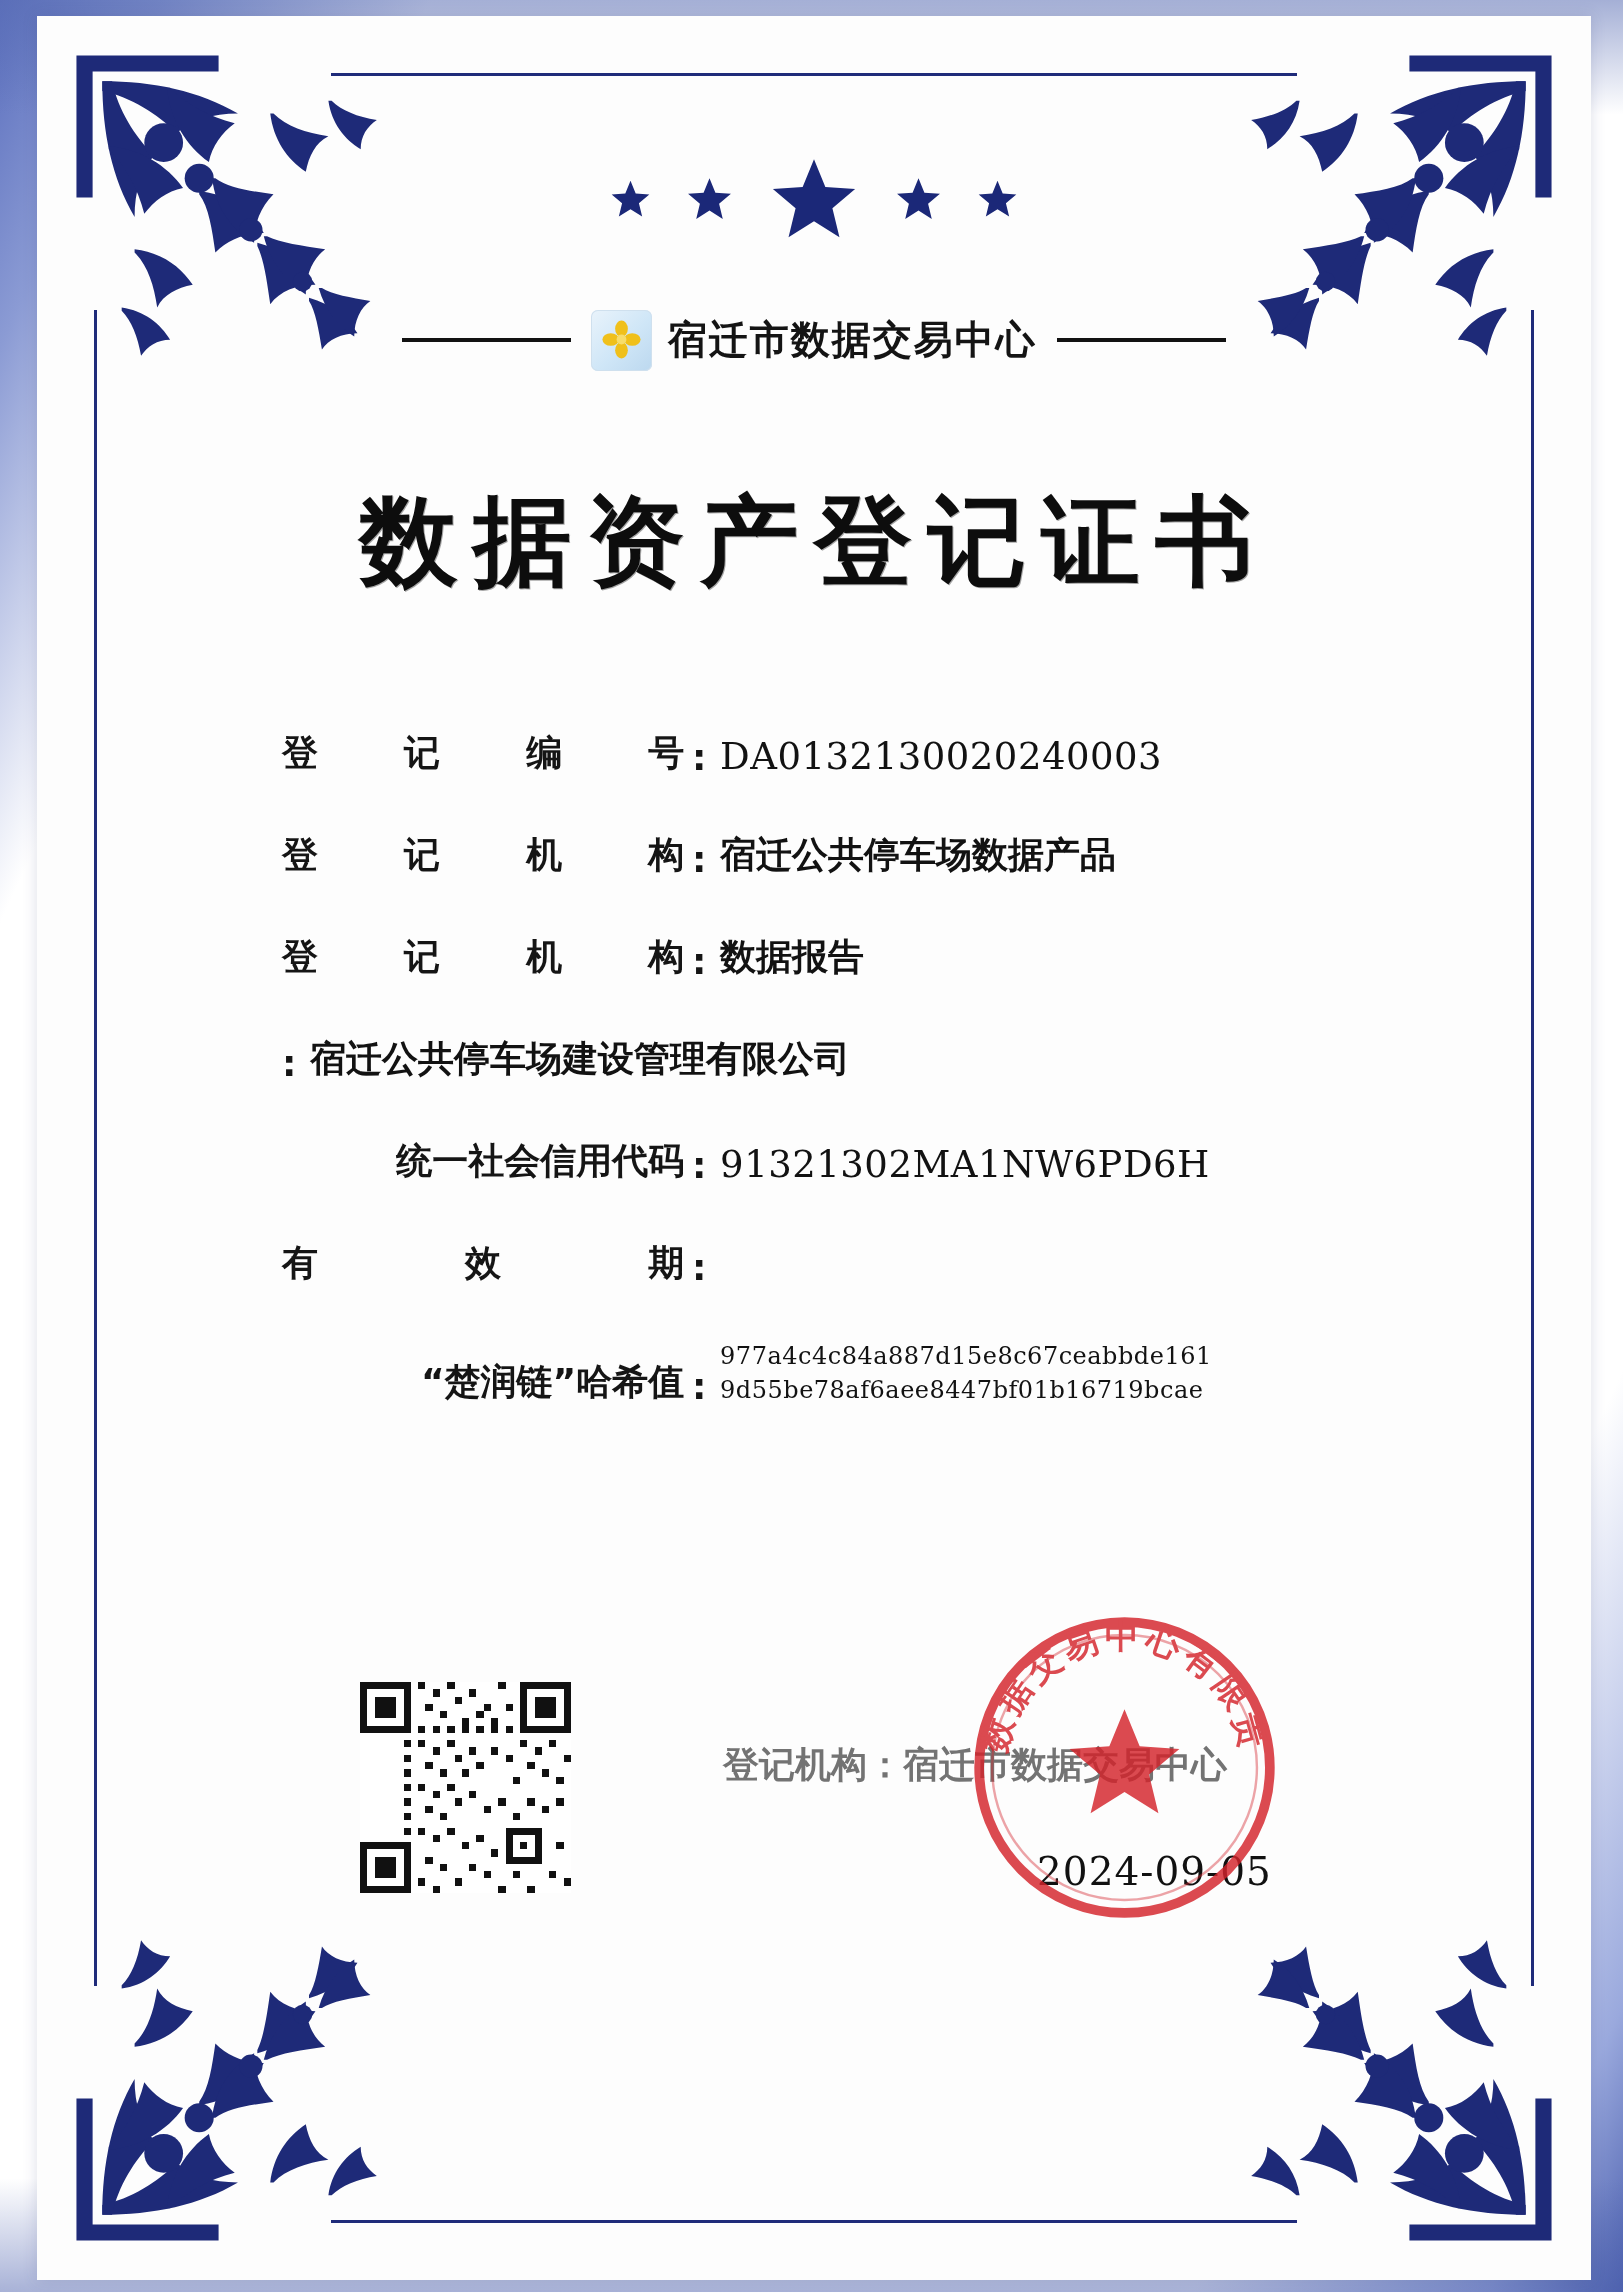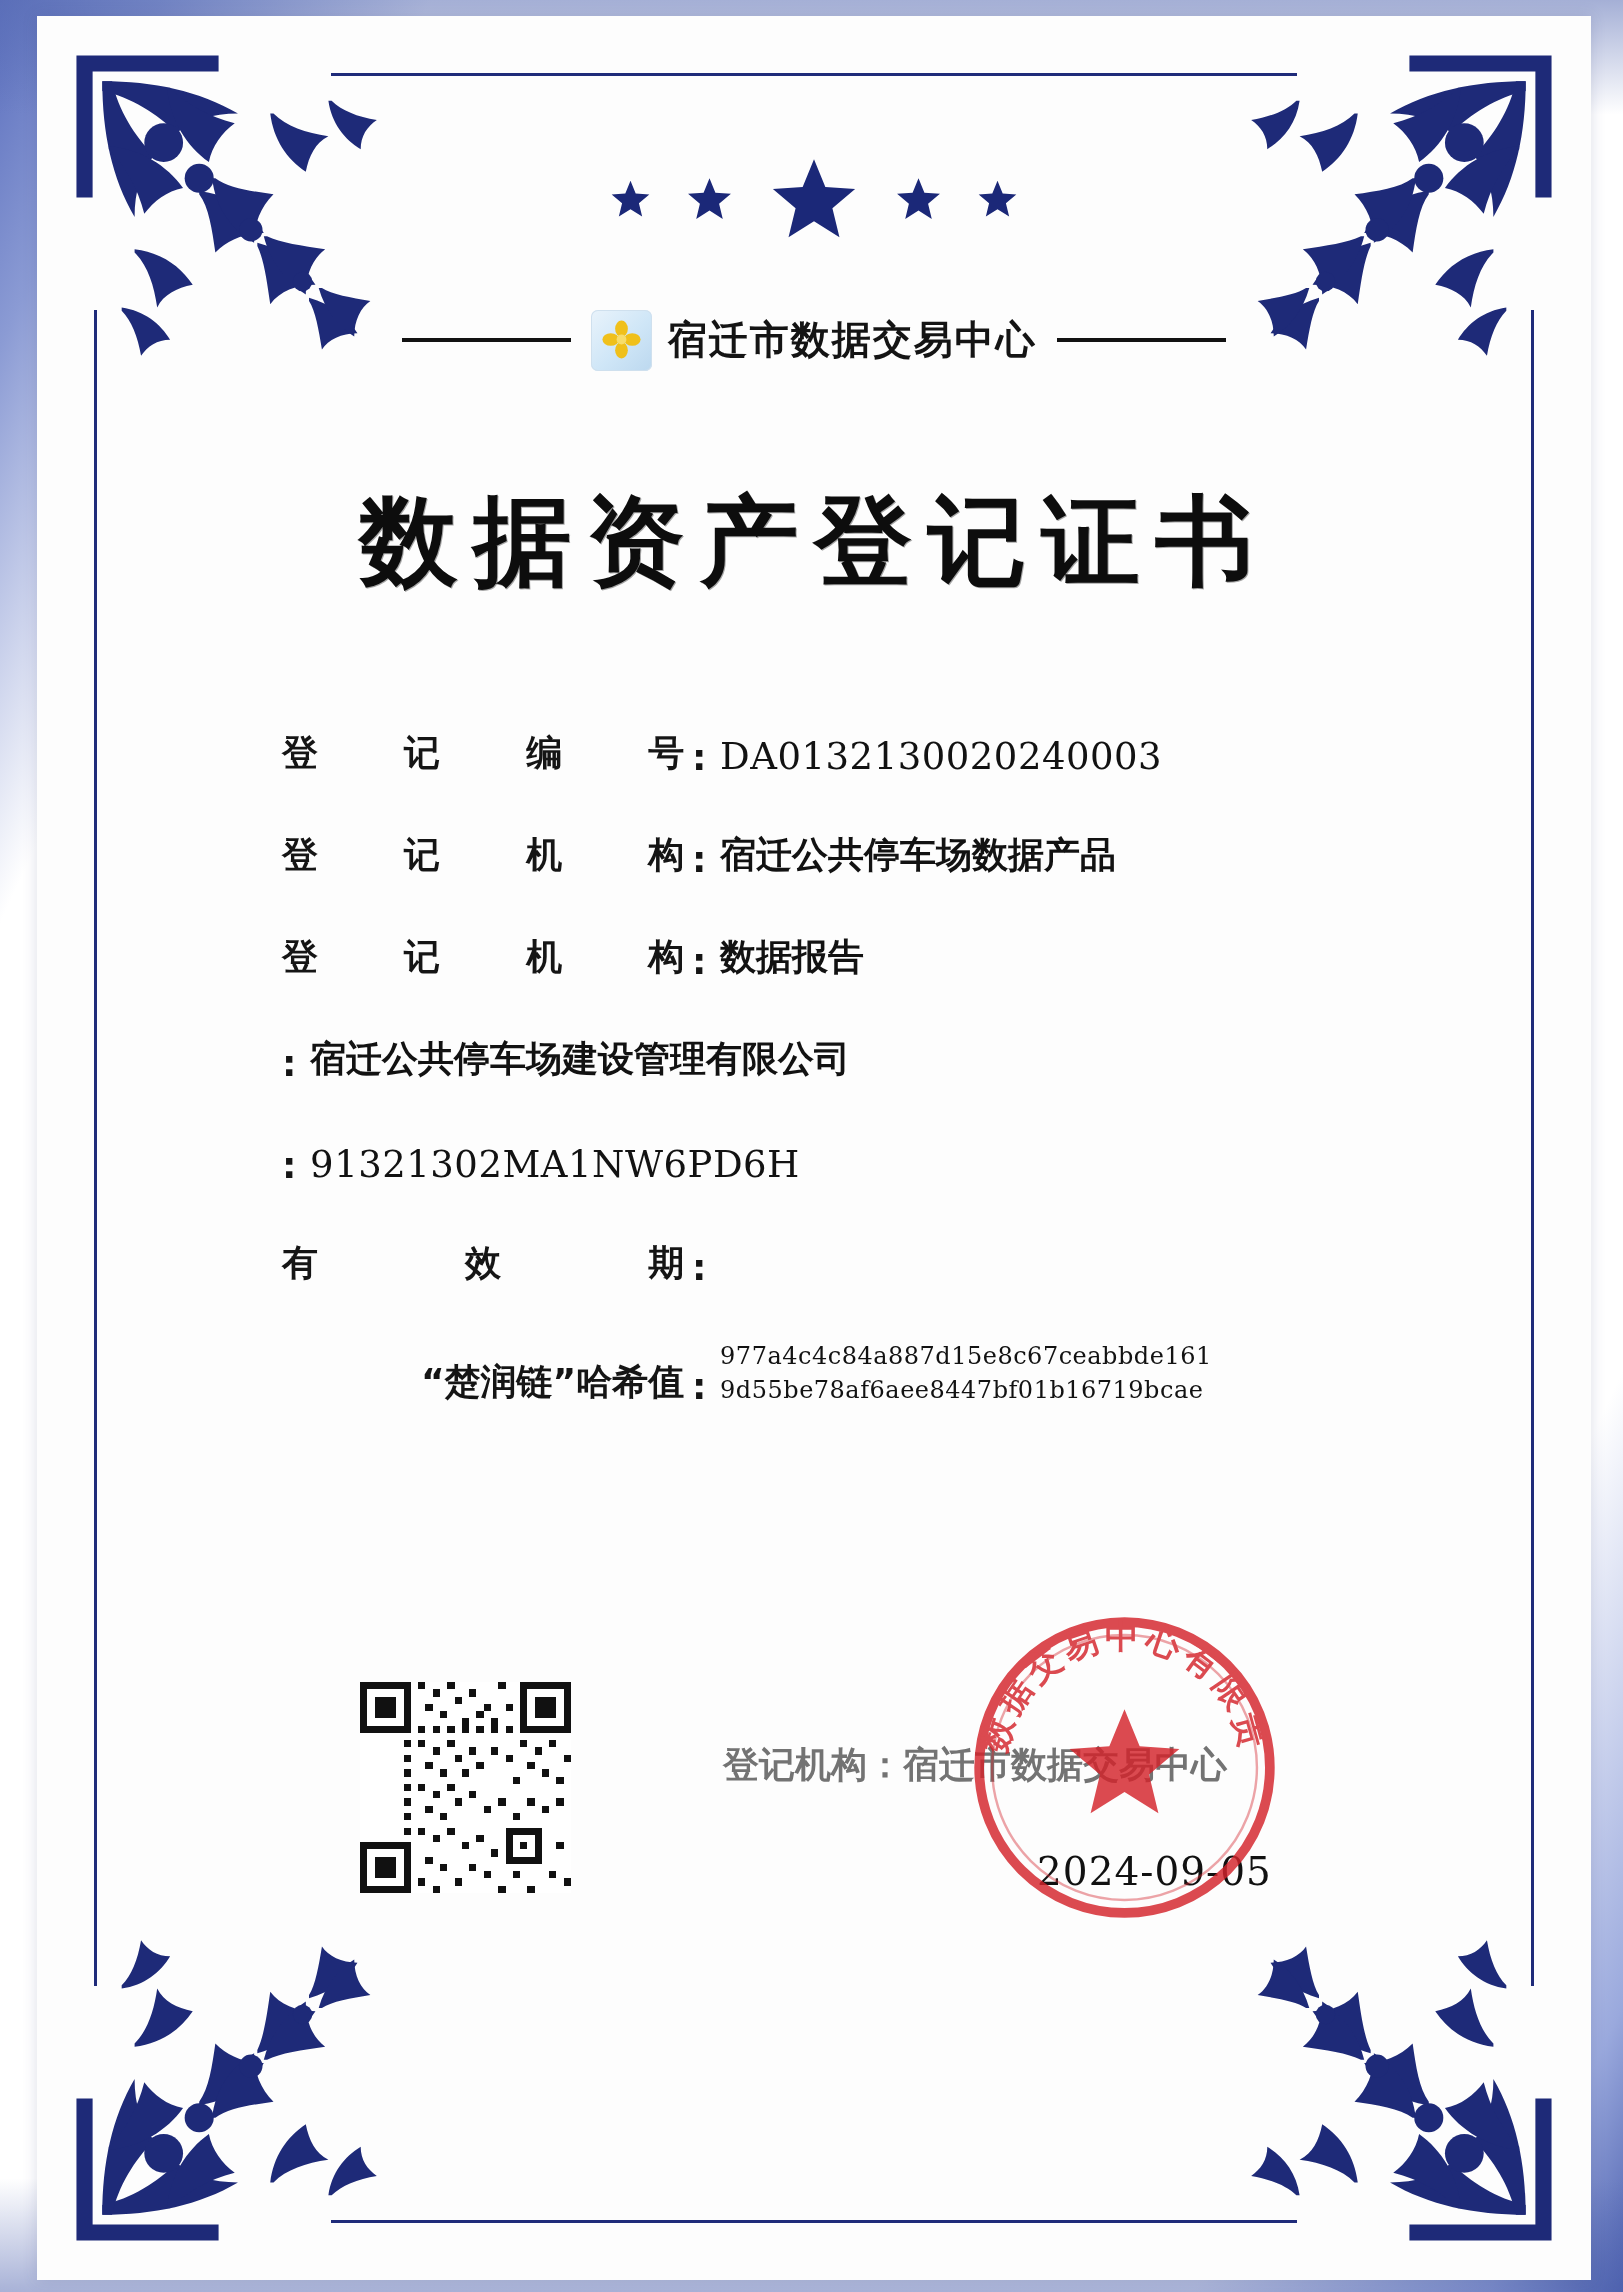--- a/index.html
+++ b/index.html
@@ -421,20 +421,21 @@
         <span class="field-colon">:</span>
         <span class="field-value">数据报告</span>
       </div>
 
       <div class="field-row">
         <span class="field-colon">:</span>
         <span class="field-value">宿迁公共停车场建设管理有限公司</span>
       </div>
 
       <div class="field-row">
+        <span class="field-label tight">统一社会信用代码</span>
         <span class="field-colon">:</span>
         <span class="field-value mono">91321302MA1NW6PD6H</span>
       </div>
 
       <div class="field-row">
         <span class="field-label">有效期</span>
         <span class="field-colon">:</span>
       </div>
 
       <div class="field-row">

